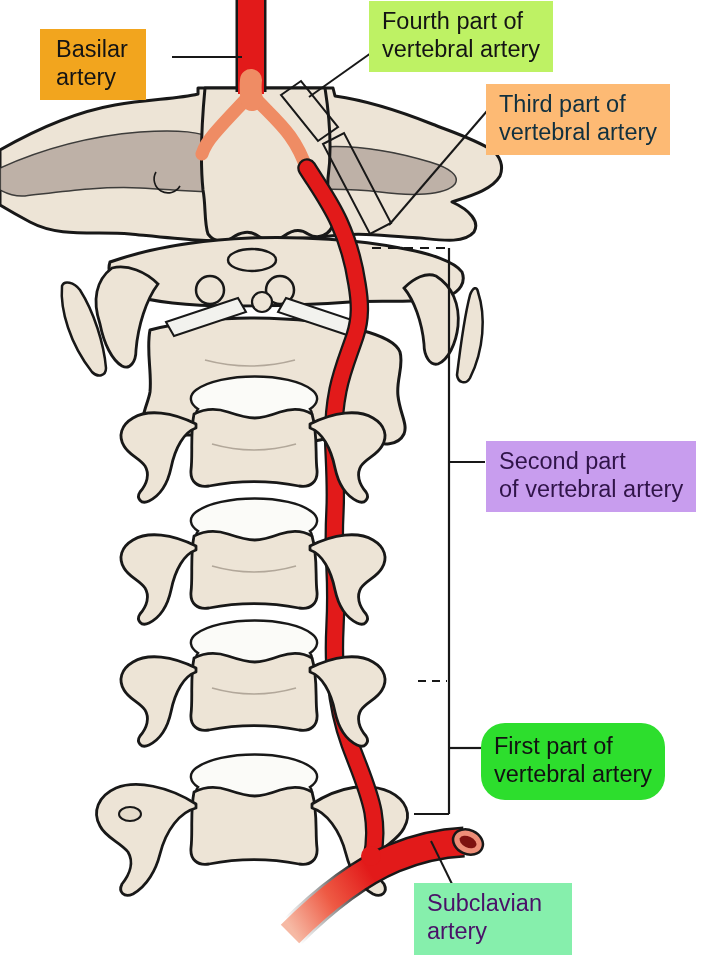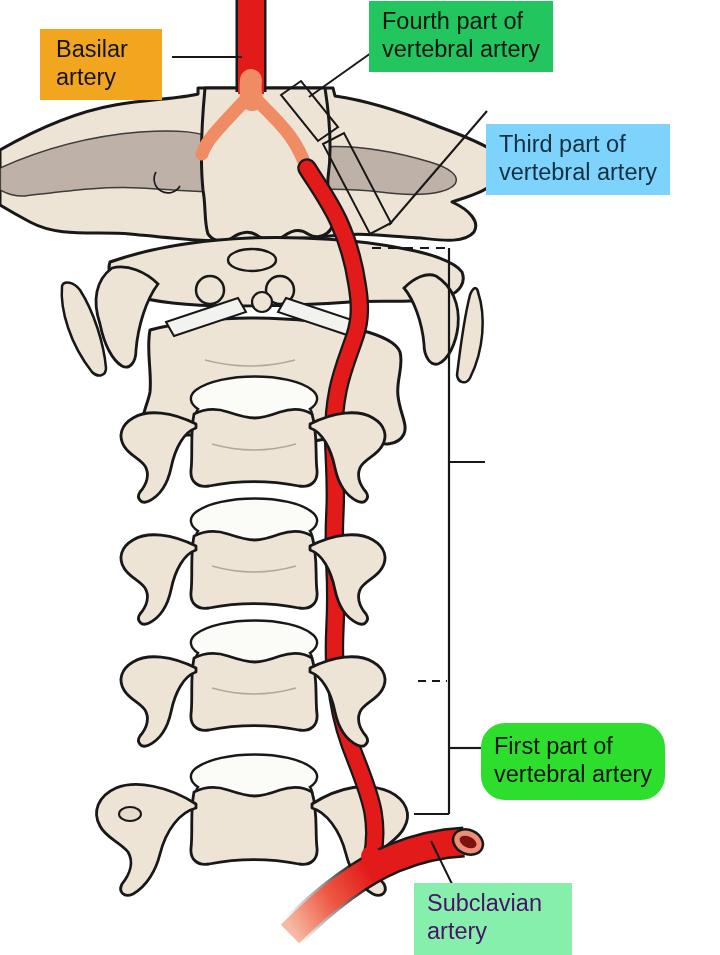--- a/index.html
+++ b/index.html
@@ -3,21 +3,21 @@
 <meta charset="utf-8">
 <style>
   html,body{margin:0;padding:0;background:#fff;}
   .stage{position:relative;width:720px;height:955px;background:#ffffff;overflow:hidden;
          font-family:"Liberation Sans",sans-serif;}
   .stage svg{position:absolute;left:0;top:0;}
   .label{position:absolute;font-size:23.5px;line-height:1.18;padding:7px 13px 9px 13px;
          white-space:nowrap;color:#111;}
   .label span{display:block;}
   
-  .lab-basilar   {left:40px;  top:29px;  padding-right:34px;padding-left:16px;}
+  .lab-basilar   {left:40px;  top:29px;  padding-right:18px;padding-left:16px;}
   .lab-fourth    {left:369px; top:1px;}
   .lab-third     {left:486px; top:84px;}
   .lab-second    {left:486px; top:441px;}
   .lab-first     {left:481px; top:723px; padding-top:10px;padding-bottom:12px;border-radius:24px;}
   .lab-subclavian{left:414px; top:883px; padding-right:30px;padding-bottom:11px;}
 </style>
 </head>
 <body>
 
 <div class="stage">
@@ -148,30 +148,34 @@
         <path d="M449,814 L414,814"></path>
       </g>
     </g>
   </svg>
 
   <div class="label lab-basilar" style="background: rgb(242, 165, 30); color: rgb(20, 20, 20);">
     <span>Basilar</span>
     <span>artery</span>
   </div>
 
-  <div class="label lab-fourth" style="background: #22c55e; color: rgb(20, 20, 20);">
+  <div class="label lab-fourth" style="background: #bef264; color: rgb(20, 20, 20);">
     <span>Fourth part of</span>
     <span>vertebral artery</span>
   </div>
 
-  <div class="label lab-third" style="background: #7dd3fc; color: rgb(17, 48, 63); margin-top: 40px;">
+  <div class="label lab-third" style="background: #fdba74; color: rgb(17, 48, 63);">
     <span>Third part of</span>
     <span>vertebral artery</span>
   </div>
 
+  <div class="label lab-second" style="background: rgb(200, 157, 238); color: rgb(48, 20, 73);">
+    <span>Second part</span>
+    <span>of vertebral artery</span>
+  </div>
 
   <div class="label lab-first" style="background: rgb(45, 222, 45); color: rgb(18, 18, 18);">
     <span>First part of</span>
     <span>vertebral artery</span>
   </div>
 
   <div class="label lab-subclavian" style="background: #86efac; color: rgb(74, 17, 104);">
     <span>Subclavian</span>
     <span>artery</span>
   </div>

